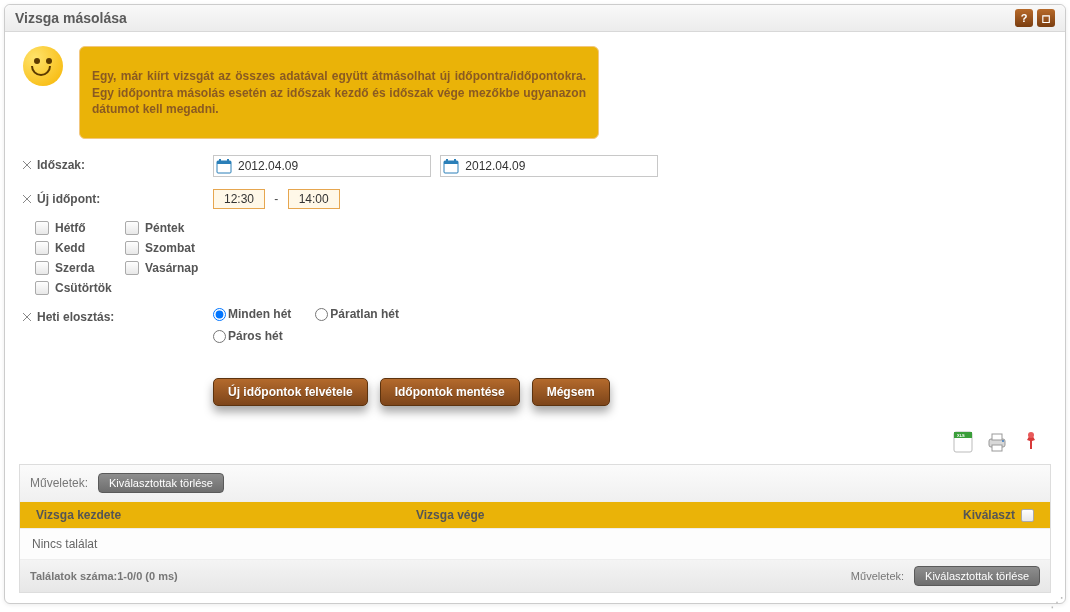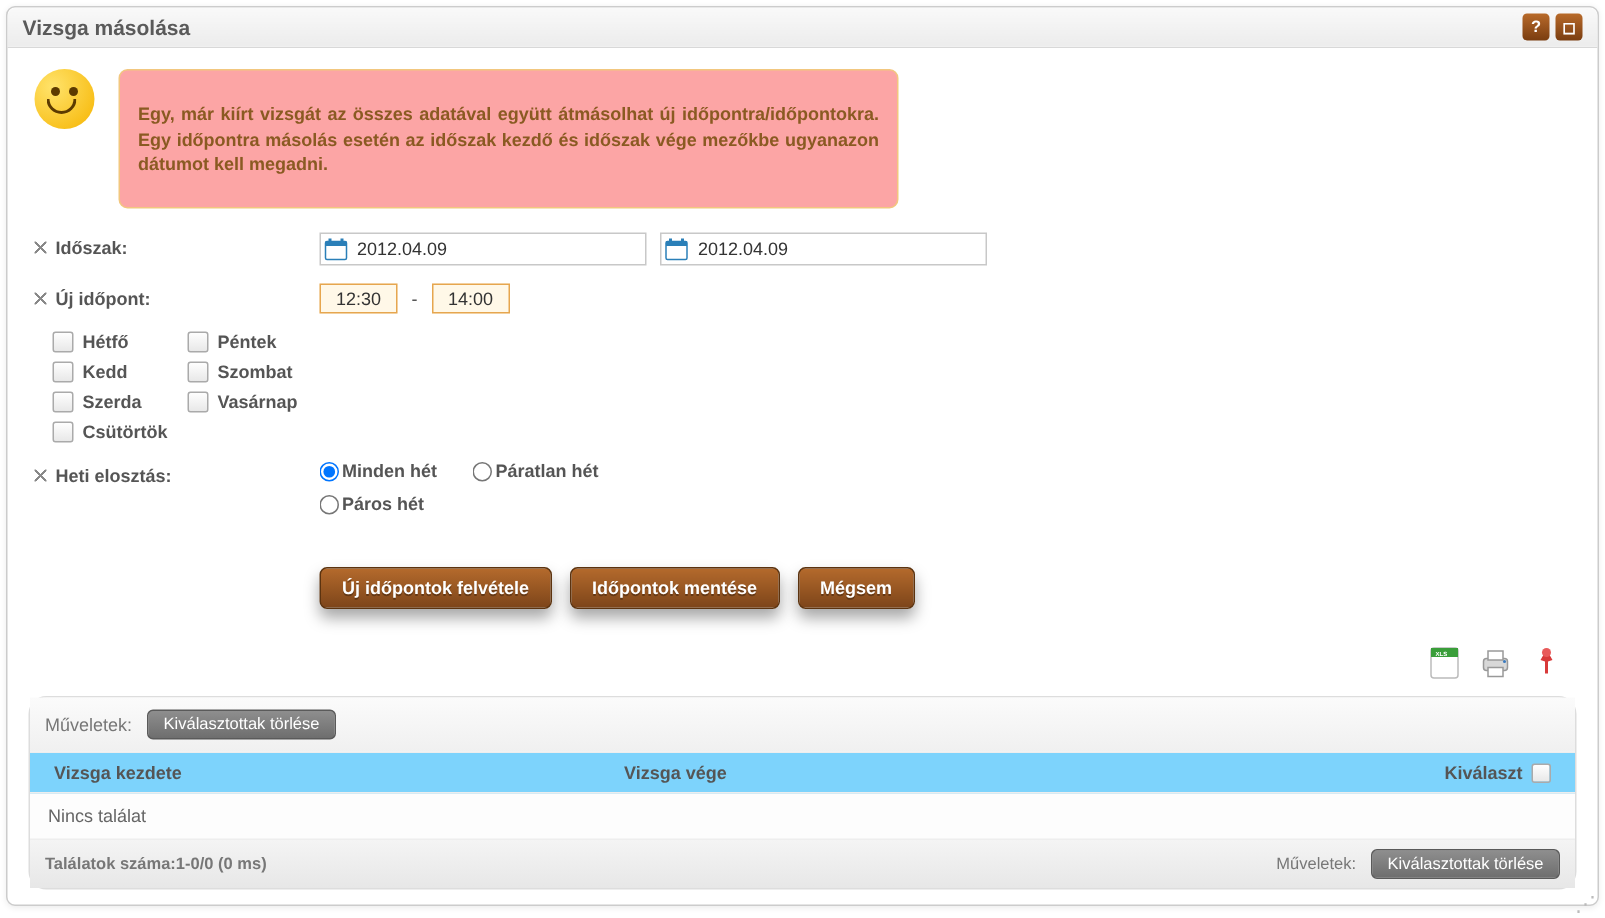--- a/index.html
+++ b/index.html
@@ -61,21 +61,21 @@
     background:#5c3a00; border-radius:50%; top:12px;
   }
   .smiley::before { left:11px; }
   .smiley::after { right:11px; }
   .smiley .mouth {
     position:absolute; width:20px; height:10px;
     border:2px solid #5c3a00; border-top:none; border-radius:0 0 20px 20px;
     left:8px; top:20px;
   }
   .hint-box {
-    background: #fca5a5;
+    background: #eab308;
     border:1px solid #f2c77f;
     border-radius:6px;
     padding:21px 12px;
     color:#8a5a22;
     font-size:12px;
     font-weight:bold;
     max-width:520px;
     line-height:1.35;
     text-align:justify;
   }
@@ -155,21 +155,21 @@
   .tool-icon {
     width:28px; height:28px;
     border-radius:4px;
     display:flex;align-items:center;justify-content:center;
     cursor:pointer;
   }
   .tool-icon svg{width:24px;height:24px;}
   .grid-area {
     margin:0 14px 10px 14px;
     border:1px solid #ddd;
-    border-radius:12px;
+    border-radius:0;
     background:#fdfdfd;
   }
   .grid-hdr {
     display:flex; align-items:center; gap:10px;
     padding:8px 10px;
     border-bottom:1px solid #eee;
     background:linear-gradient(#fbfbfb,#f0f0f0);
     color:#777;
   }
   .grey-btn {
@@ -180,21 +180,21 @@
     padding:3px 10px;
     font-size:11px;
     cursor:pointer;
   }
   .grid-cols {
     display:flex;
     padding:6px 16px;
     font-weight:bold;
     color:#555;
     border-bottom:1px solid #eee;
-    background:#7dd3fc;
+    background:#eab308;
   }
   .col1{flex:0 0 380px;}
   .col2{flex:1;}
   .col3{flex:0 0 110px; text-align:right; display:flex;align-items:center;justify-content:flex-end;gap:6px;}
   .col3 input[type=checkbox]{
     width:13px;height:13px;appearance:none;border:1px solid #aaa;
     background:linear-gradient(#fefefe,#e8e8e8);border-radius:2px;cursor:pointer;
   }
   .grid-empty {
     padding:8px 12px; color:#666; border-bottom:1px solid #eee;

